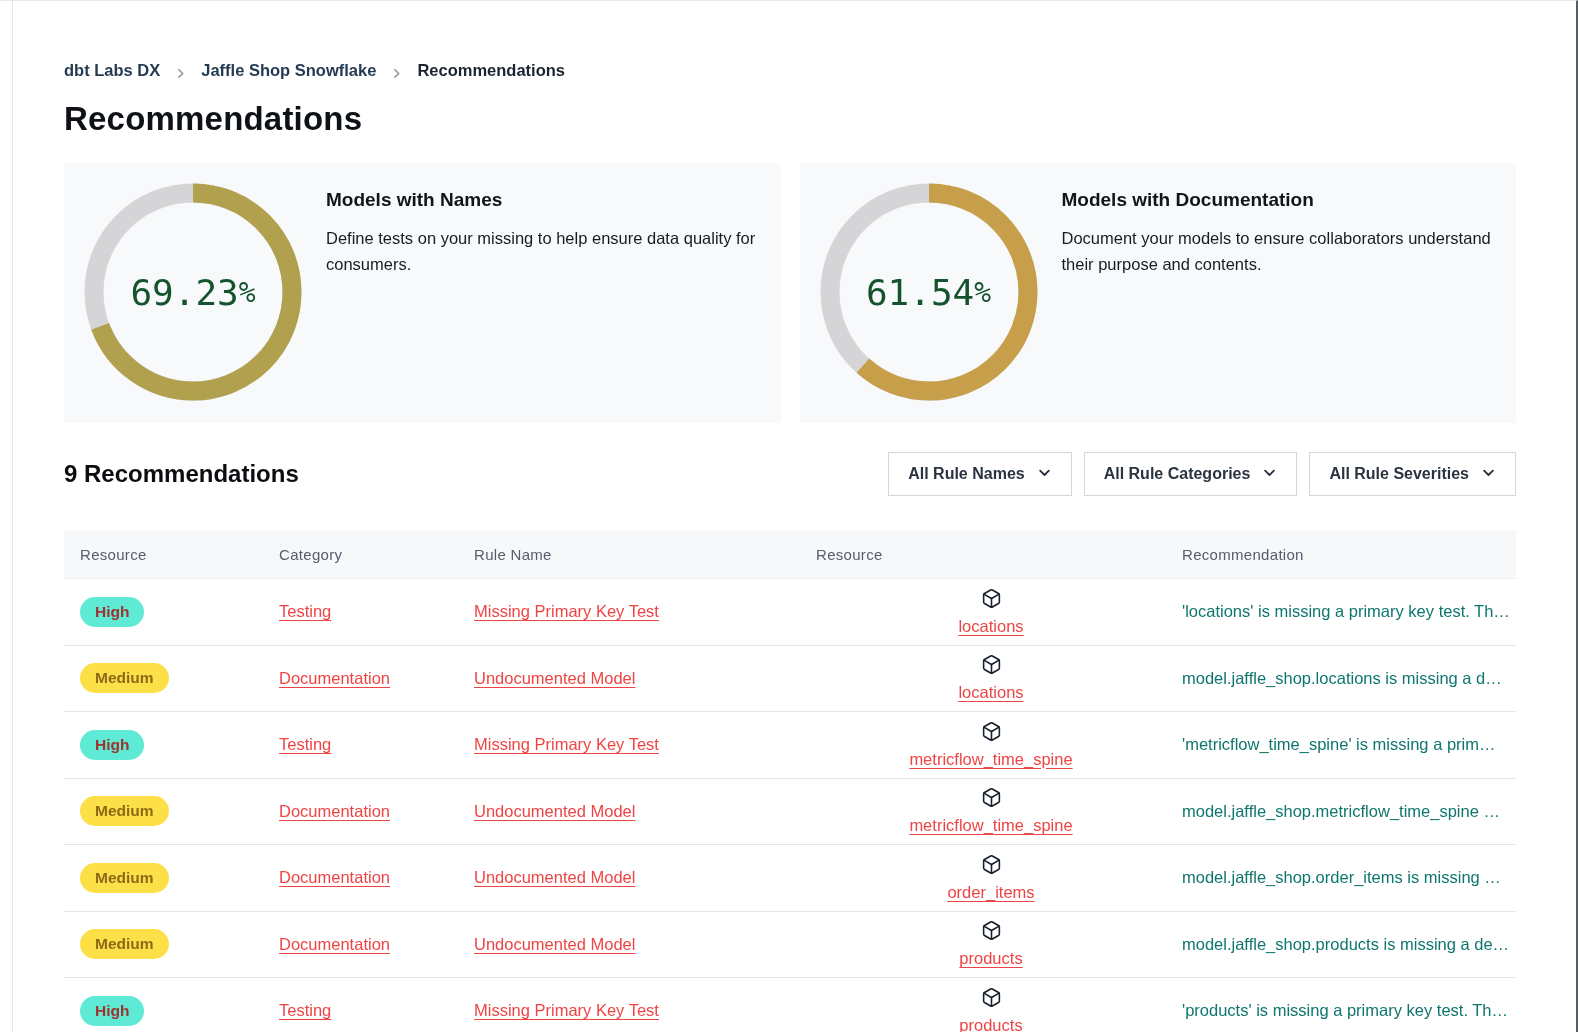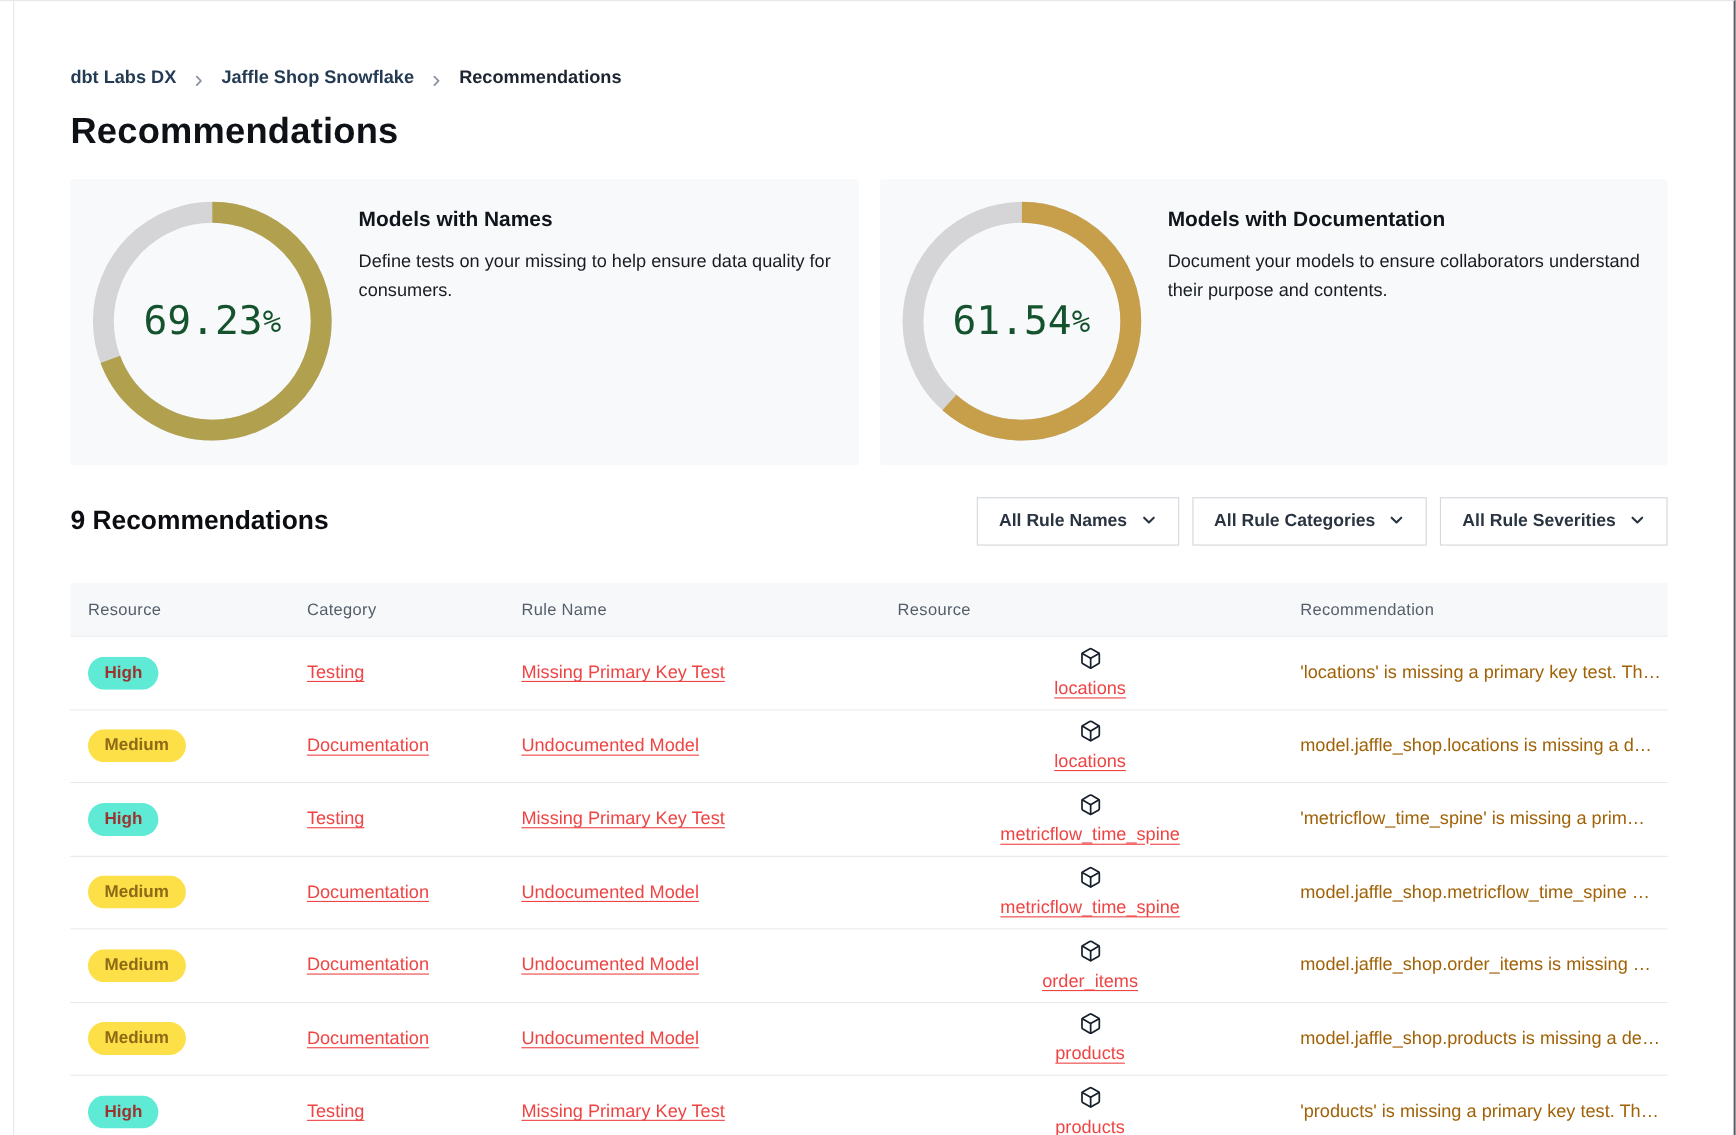--- a/index.html
+++ b/index.html
@@ -119,21 +119,21 @@
   a.tlink {
     color: #ef4444;
     text-decoration: underline;
     text-underline-offset: 3px;
     font-size: 16.5px;
     cursor: pointer;
   }
   .res-cell { display: flex; align-items: center; gap: 8px; flex-direction: column; }
   .res-cell svg { flex: 0 0 auto; }
   .rec-text {
-    font-size: 16.5px; color: #a16207;
+    font-size: 16.5px; color: #0f766e;
     overflow: hidden; text-overflow: ellipsis; white-space: nowrap;
     padding-right: 6px;
   }
 </style>
 </head>
 <body>
 
 <div class="frame">
   <div class="leftline"></div>
   <main>

